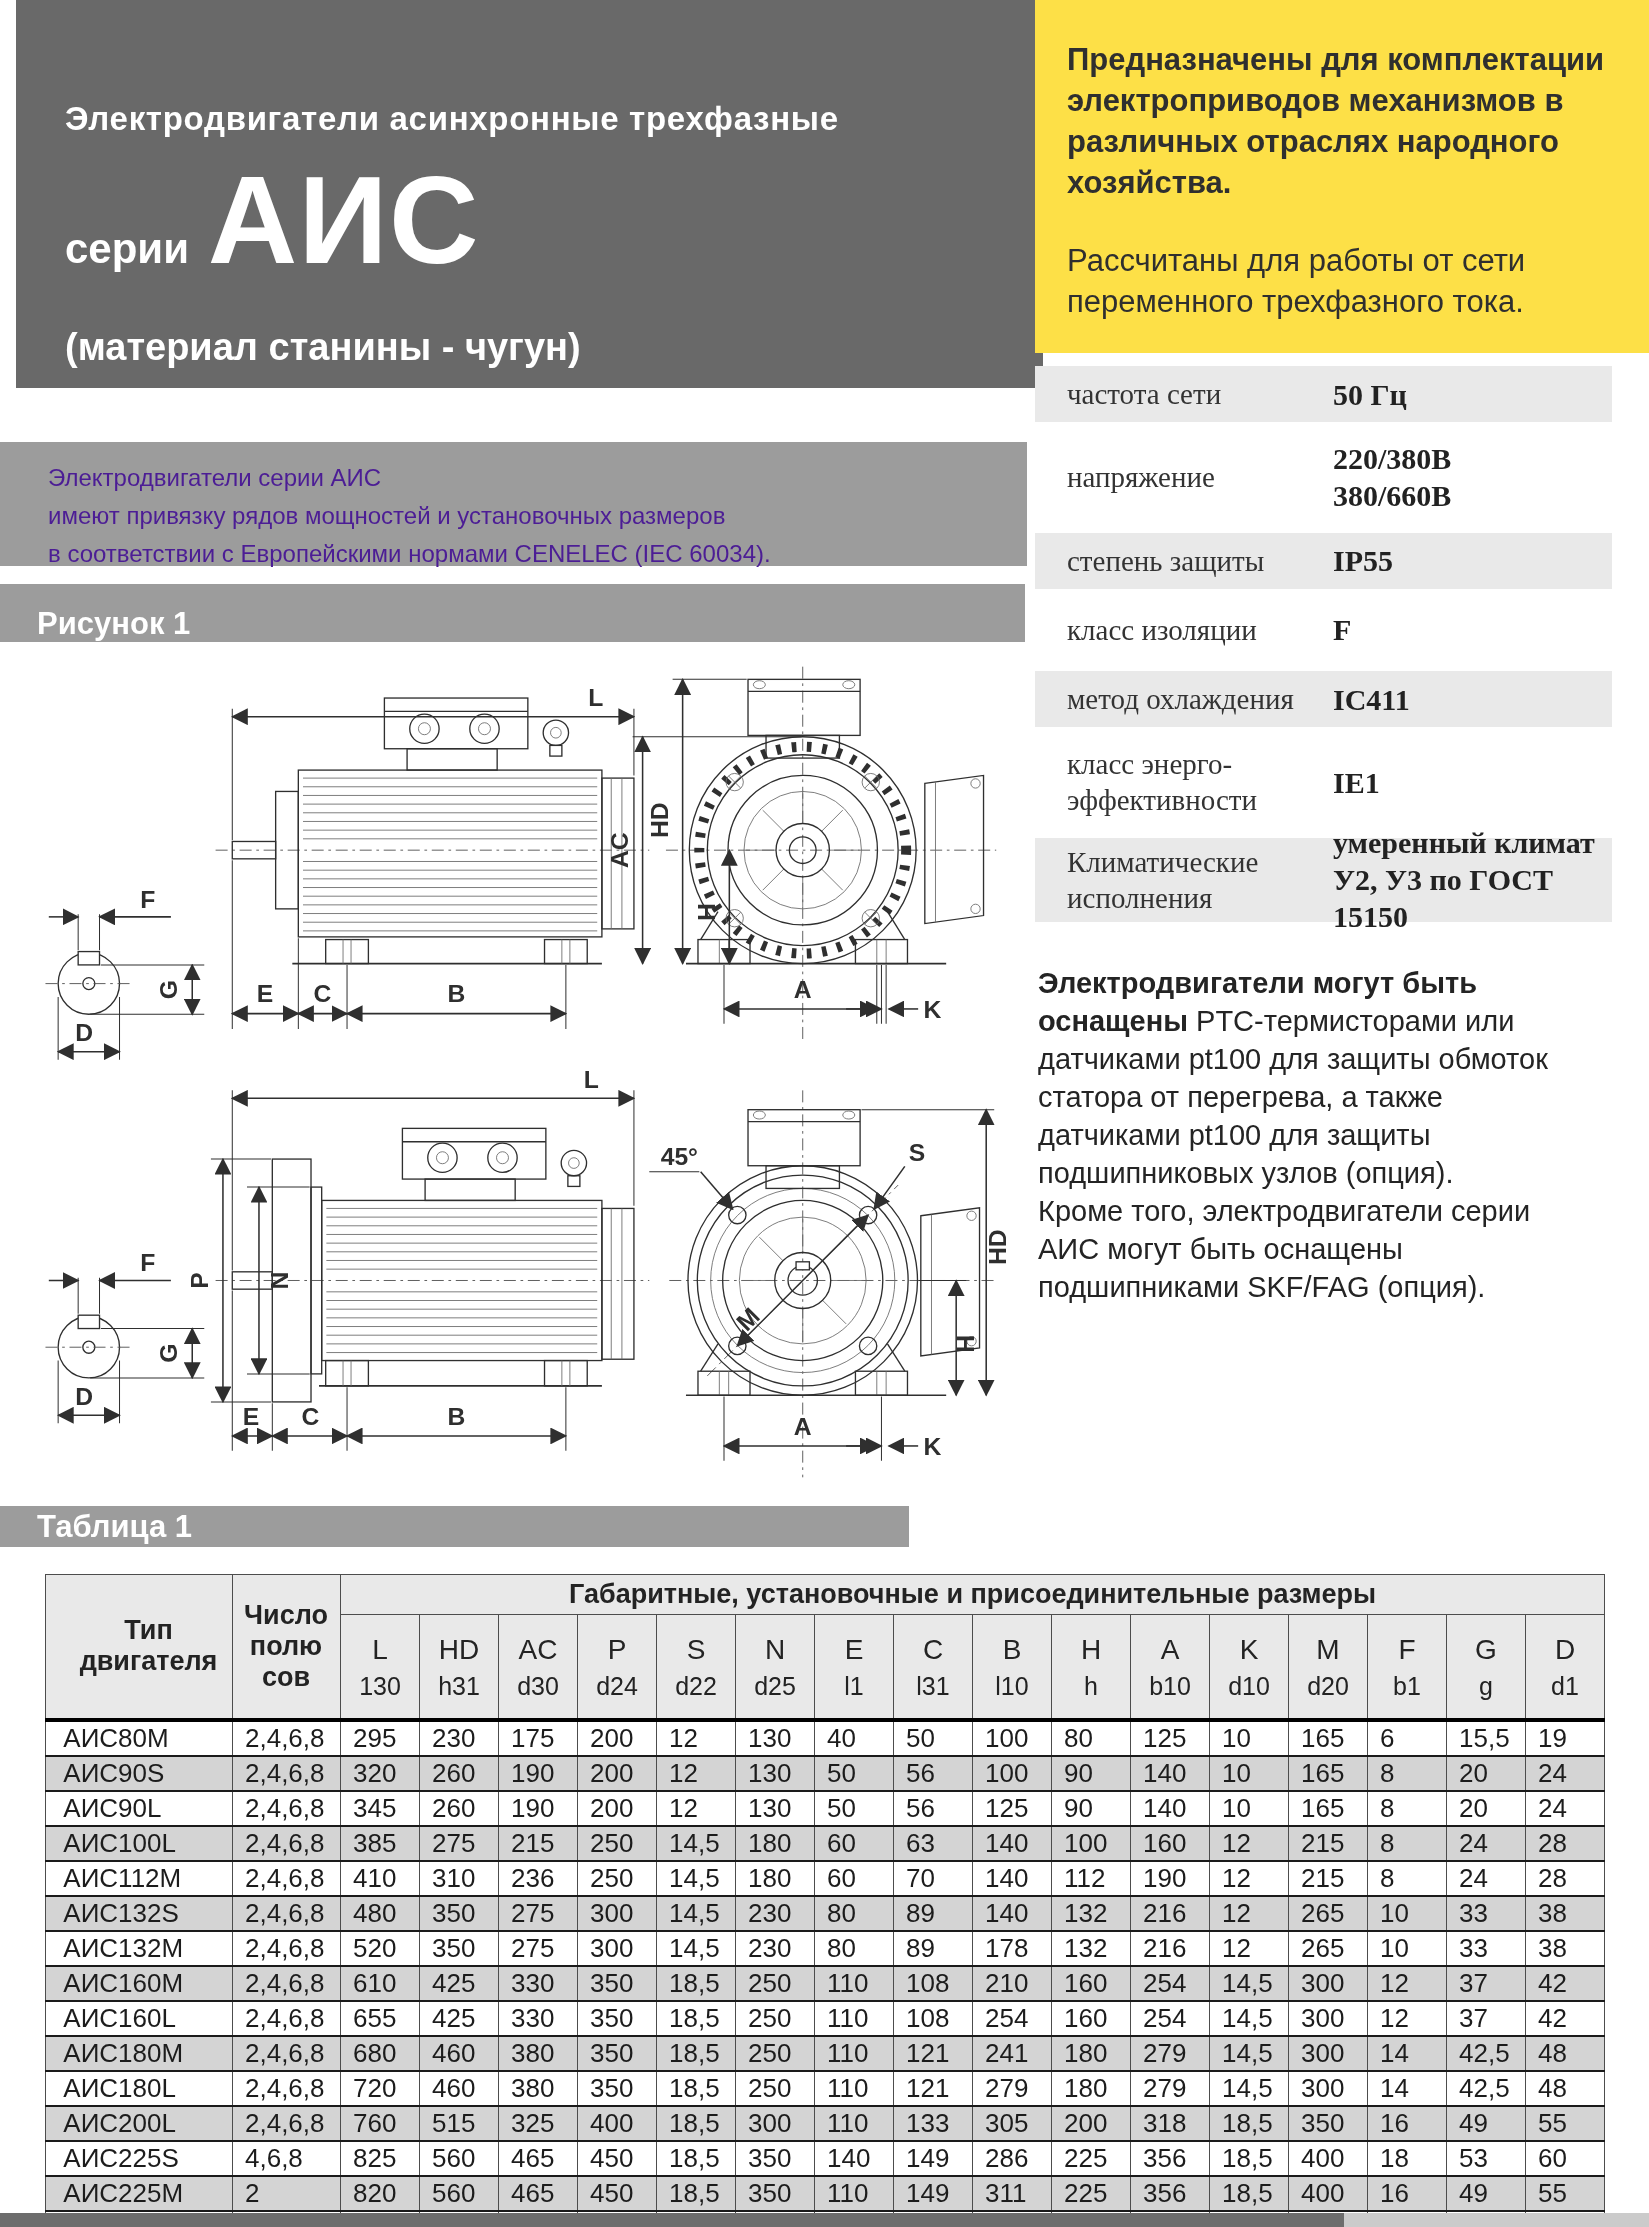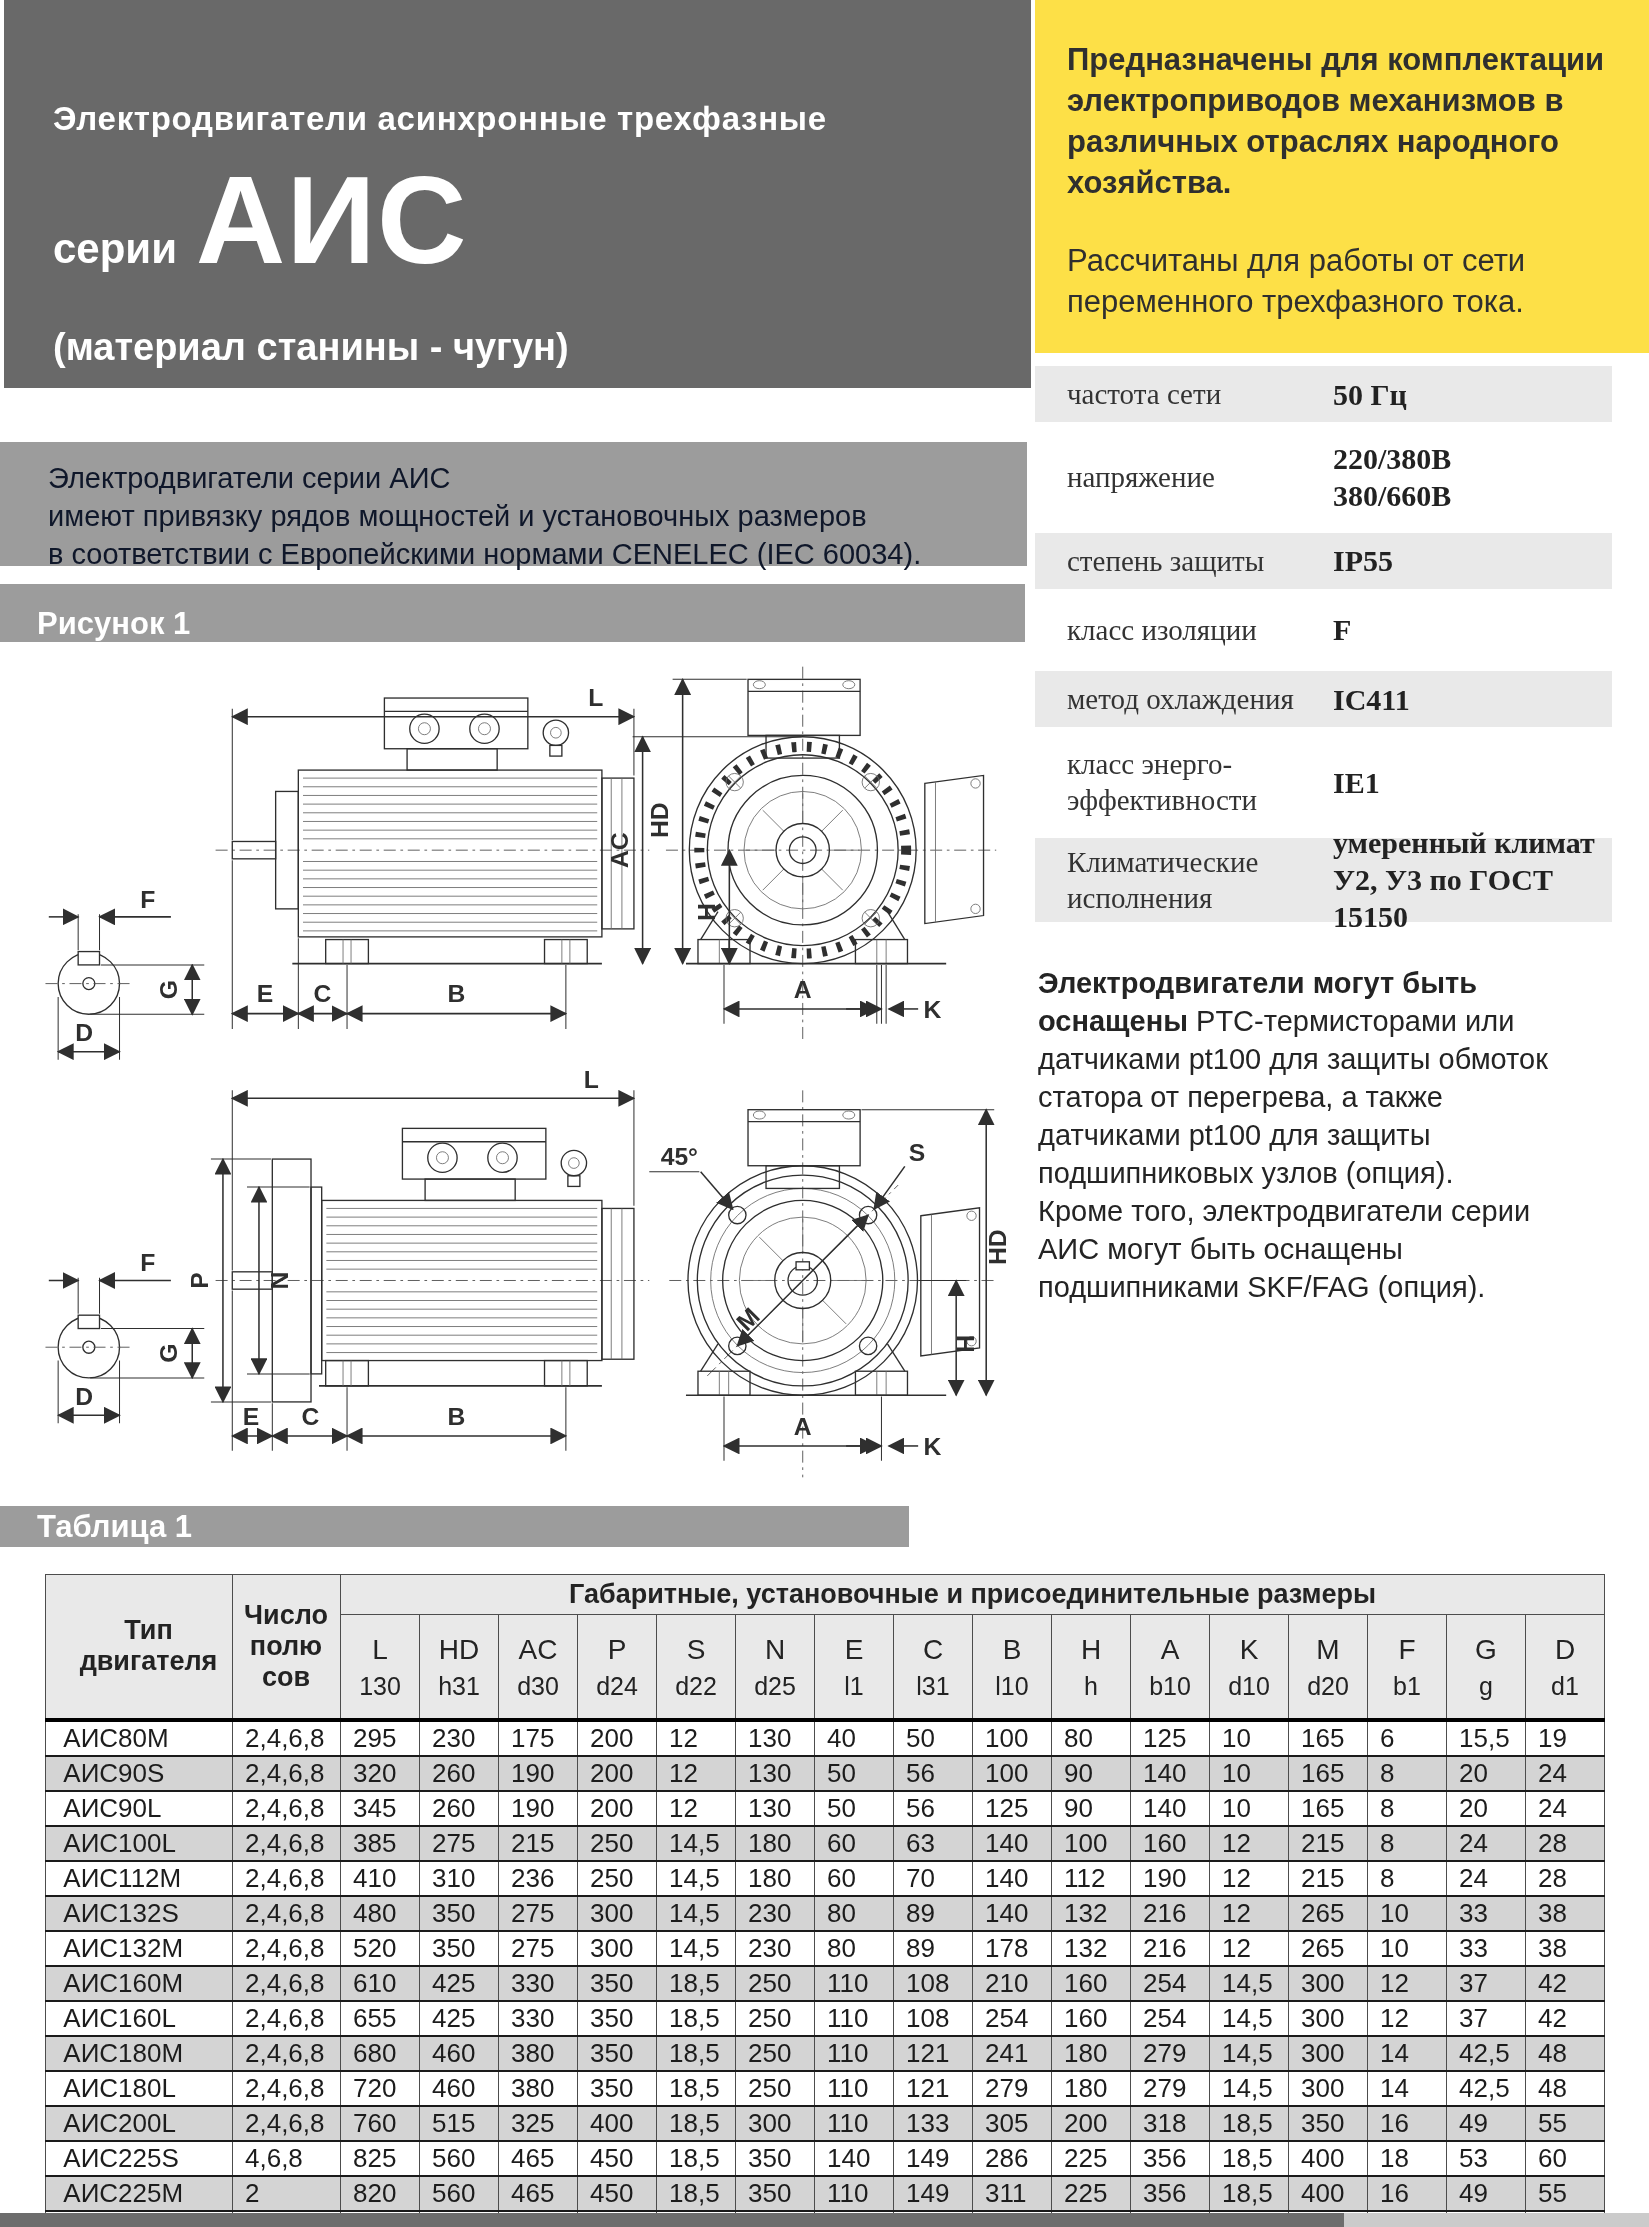--- a/index.html
+++ b/index.html
@@ -4,28 +4,28 @@
 <style>
   html,body { margin:0; padding:0; background:#fff; }
   * { box-sizing:border-box; }
   #page {
     position:relative; width:1649px; height:2227px; background:#ffffff;
     font-family:"Liberation Sans", sans-serif; color:#2b2b2b; overflow:hidden;
   }
   .abs { position:absolute; }
 
   
-  .hdr-left { left:4px; top:0; width:1027px; height:388px; background:#696969; color:#ffffff; padding:100px 40px 0 49px; }
+  .hdr-left { left:16px; top:0; width:1027px; height:388px; background:#696969; color:#ffffff; padding:100px 40px 0 49px; }
   .hdr-line1 { font-size:33px; font-weight:bold; letter-spacing:0.7px; }
   .hdr-series { display:flex; align-items:baseline; gap:18.7px; margin-top:20px; height:167px; }
   .hdr-series .pre { font-size:42px; font-weight:bold; }
   .hdr-series .big { font-size:124px; font-weight:bold; letter-spacing:1.3px; line-height:1; }
   .hdr-line3, .hdr-line4 { font-size:38px; font-weight:bold; line-height:44px; }
 
-  .desc-left { left:0; top:442px; width:1027px; height:124px; background:#9c9c9c; color:#0f172a; padding:17.3px 27px 0 48px; font-size:29px; line-height:38px; }
+  .desc-left { left:0; top:442px; width:1027px; height:124px; background:#9c9c9c; color:#4c1d95; padding:17.3px 27px 0 48px; font-size:24px; line-height:38px; }
 
   .bar { background:#9c9c9c; color:#ffffff; font-size:31px; font-weight:bold; padding-left:37px; display:flex; align-items:center; }
   .fig-bar { left:0; top:584px; width:1025px; height:58px;align-items:flex-end; }
   .tbl-bar { left:0; top:1506px; width:909px; height:41px; }
 
   
   .intro-right { left:1035px; top:0; width:614px; height:353px; background:#fde047; color:#2f2f2f; padding:39px 33px 0 32px; }
   .intro-right .p1 { font-size:31px; line-height:41px; font-weight:bold; }
   .intro-right .p2 { font-size:31px; line-height:41px; margin-top:37px; }
 

